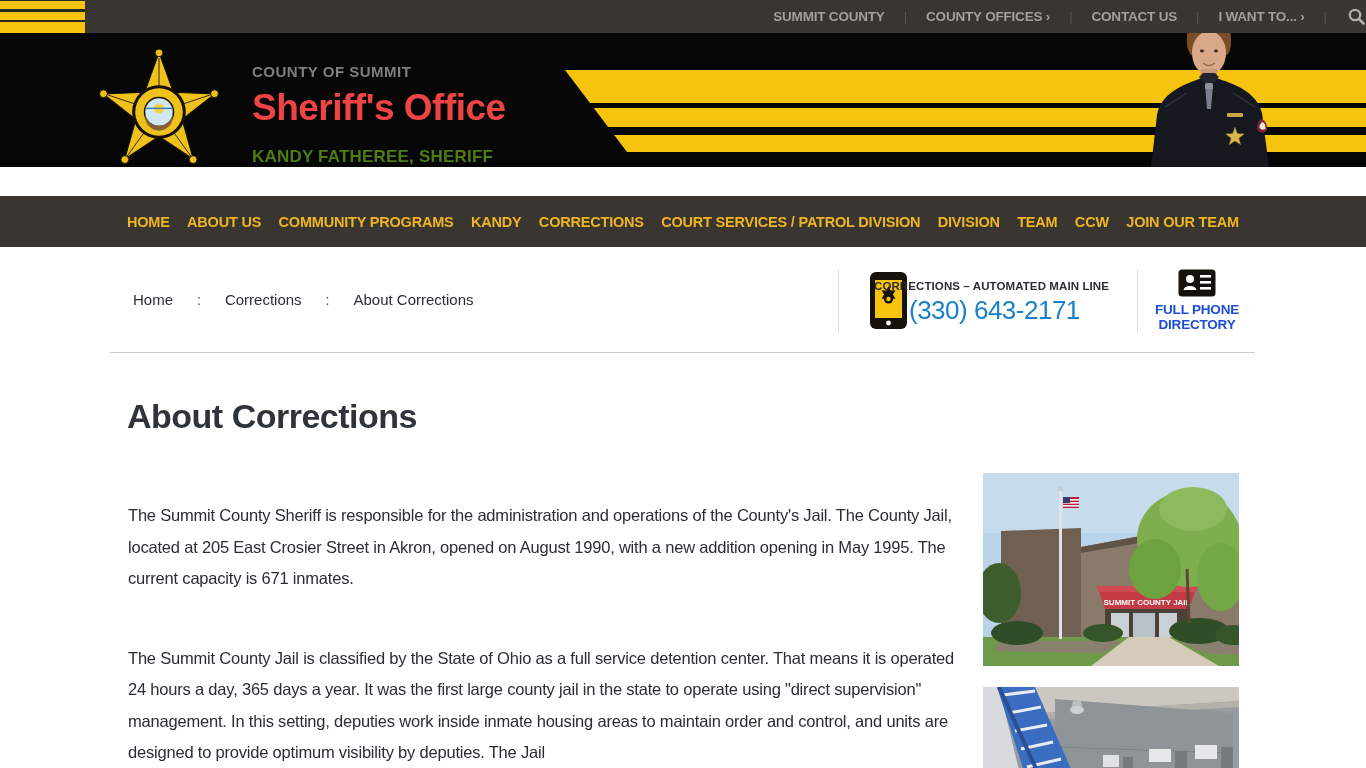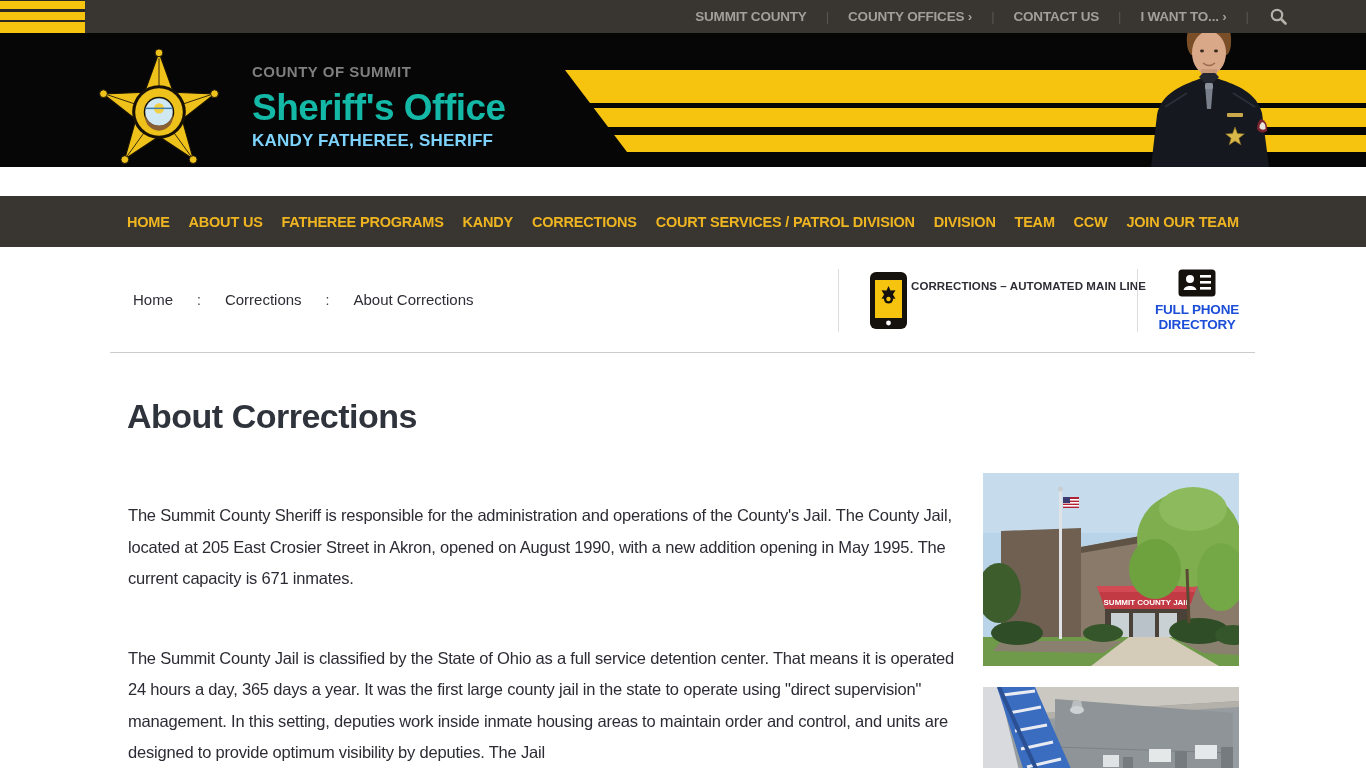--- a/index.html
+++ b/index.html
@@ -8,43 +8,43 @@
   .stage { position:relative; width:1366px; height:768px; }
 
   
   .topbar { position:absolute; top:0; left:0; width:1366px; height:33px;
     background:#393531; display:flex; align-items:center; }
   .corner-stripes { position:absolute; left:0; top:0; width:85px; height:33px;
     background:linear-gradient(180deg,
       #2a2724 0 1px, #f6c40e 1px 9px, #2a2724 9px 12px,
       #f6c40e 12px 20px, #2a2724 20px 22px, #f6c40e 22px 33px); }
   .topmenu { margin-left:auto; display:flex; align-items:center; gap:19px;
-    padding-right:78px; }
+    }
   .topmenu a { color:#a49f99; font-size:13.5px; font-weight:bold;
     letter-spacing:-0.2px; text-decoration:none; cursor:pointer; white-space:nowrap; }
   .tm-sep { color:#5a5650; font-size:13px; }
   .search-btn { width:20px; height:20px; display:flex; align-items:center;
     justify-content:center; cursor:pointer; }
 
   
   .header { position:absolute; top:33px; left:0; width:1366px; height:134px;
     background:#060606; overflow:hidden; }
   .hdr-stripes { position:absolute; left:565px; right:0; top:37px; height:82px;
     background:linear-gradient(180deg,
       #f6c40e 0 33px, transparent 33px 38px,
       #f6c40e 38px 57px, transparent 57px 65px,
       #f6c40e 65px 82px);
     clip-path:polygon(0 0, 100% 0, 100% 100%, 62px 100%); }
   .badge { position:absolute; left:98px; top:10px; width:122px; height:138px; }
   .hdr-text { position:absolute; left:252px; top:30px; }
   .hdr-eyebrow { color:#7f7f7f; font-size:15px; font-weight:bold; letter-spacing:0.5px; }
-  .hdr-title { color:#14b8a6; font-size:37px; font-weight:bold; letter-spacing:-0.5px;
+  .hdr-title { color:#ef4444; font-size:37px; font-weight:bold; letter-spacing:-0.5px;
     margin-top:7px; }
-  .hdr-sub { color:#7dd3fc; font-size:17px; font-weight:bold; letter-spacing:0.2px;
-    margin-top:2px; }
+  .hdr-sub { color:#4d7c0f; font-size:17px; font-weight:bold; letter-spacing:0.2px;
+    margin-top:18px; }
   .sheriff-photo { position:absolute; right:81px; bottom:0; width:150px; height:152px; }
 
   
   .nav { position:absolute; top:196px; left:0; width:1366px; height:51px;
     background:#393531; display:flex; align-items:center;
     justify-content:space-between; padding:0 127px; }
   .nav a { color:#efb521; font-size:14.5px; font-weight:bold; letter-spacing:-0.2px;
     text-decoration:none; cursor:pointer; white-space:nowrap; }
 
   
@@ -52,21 +52,21 @@
 
   .breadcrumb { position:absolute; left:133px; top:44px; display:flex; gap:24px;
     align-items:center; font-size:15px; color:#2d2d35; }
   .breadcrumb a { color:#2d2d35; text-decoration:none; cursor:pointer; }
   .bc-sep { color:#44444c; font-size:14px; }
 
   .vdiv { position:absolute; top:22px; width:1px; height:63px; background:#dcdcdc; }
   .vdiv1 { left:838px; } .vdiv2 { left:1137px; }
 
   .phone-icon { position:absolute; left:869px; top:24px; width:39px; height:59px; }
-  .phone-label { position:absolute; left:911px; top:33px; font-size:11.5px;
+  .phone-label { position:absolute; left:874px; top:33px; font-size:11.5px;
     font-weight:bold; color:#2d2d35; letter-spacing:0.1px; }
   .phone-number { position:absolute; left:909px; top:48px; font-size:26px;
     color:#1b80ca; letter-spacing:-0.5px; cursor:pointer; text-decoration:none; }
 
   .directory { position:absolute; left:1152px; top:22px; width:90px;
     text-align:center; cursor:pointer; }
   .dir-icon { width:38px; height:28px; margin:0 auto; display:block; }
   .dir-text { margin-top:5px; color:#1d4ed8; font-size:13.5px; font-weight:bold;
     line-height:15px; letter-spacing:-0.2px; }
 
@@ -172,21 +172,21 @@
       </g>
 
       <path d="M126 104 q7 2 6 12 q-6 4 -10 -2 q0 -7 4 -10 Z" fill="#7d2330"></path>
       <path d="M127 107 q4 1 3.5 7 q-3.5 2 -6 -1 q0 -4 2.5 -6 Z" fill="#e8e4da"></path>
     </svg>
   </div>
 
   <div class="nav">
     <a>HOME</a>
     <a>ABOUT US</a>
-    <a>FATHEREE PROGRAMS</a>
+    <a>COMMUNITY PROGRAMS</a>
     <a>KANDY</a>
     <a>CORRECTIONS</a>
     <a>COURT SERVICES / PATROL DIVISION</a>
     <a>DIVISION</a>
     <a>TEAM</a>
     <a>CCW</a>
     <a>JOIN OUR TEAM</a>
   </div>
 
   <div class="content">
@@ -203,20 +203,21 @@
 
     <svg class="phone-icon" viewBox="0 0 39 59">
       <rect x="1" y="1" width="37" height="57" rx="6" fill="#15120e"></rect>
       <rect x="6" y="9" width="27" height="38" fill="#f6c40e"></rect>
       <path d="M19.5 15 l2 4.6 5-.4 -2.6 4.3 2.6 4.3 -5-.4 -2 4.6 -2-4.6 -5 .4 2.6-4.3 -2.6-4.3 5 .4 Z" fill="#15120e"></path>
       <circle cx="19.5" cy="28" r="4.6" fill="#15120e"></circle>
       <circle cx="19.5" cy="28" r="2.2" fill="#f6c40e"></circle>
       <circle cx="19.5" cy="52" r="2.4" fill="#ffffff"></circle>
     </svg>
     <div class="phone-label">CORRECTIONS – AUTOMATED MAIN LINE</div>
+    <a class="phone-number">(330) 643-2171</a>
 
     <div class="vdiv vdiv2"></div>
 
     <div class="directory">
       <svg class="dir-icon" viewBox="0 0 38 28">
         <rect x="0.5" y="0.5" width="37" height="27" rx="3.5" fill="#15120e"></rect>
         <circle cx="12" cy="10" r="4" fill="#ffffff"></circle>
         <path d="M5.5 21 C6.5 15.5 17.5 15.5 18.5 21 Z" fill="#ffffff"></path>
         <rect x="22" y="6" width="11" height="2.6" fill="#ffffff"></rect>
         <rect x="22" y="12" width="11" height="2.6" fill="#ffffff"></rect>

